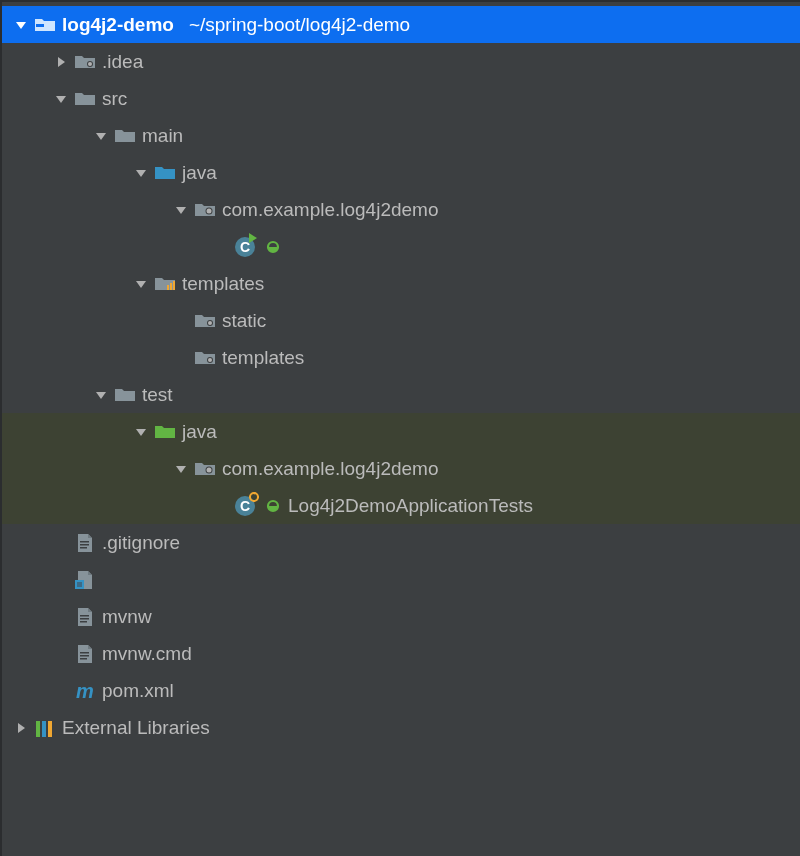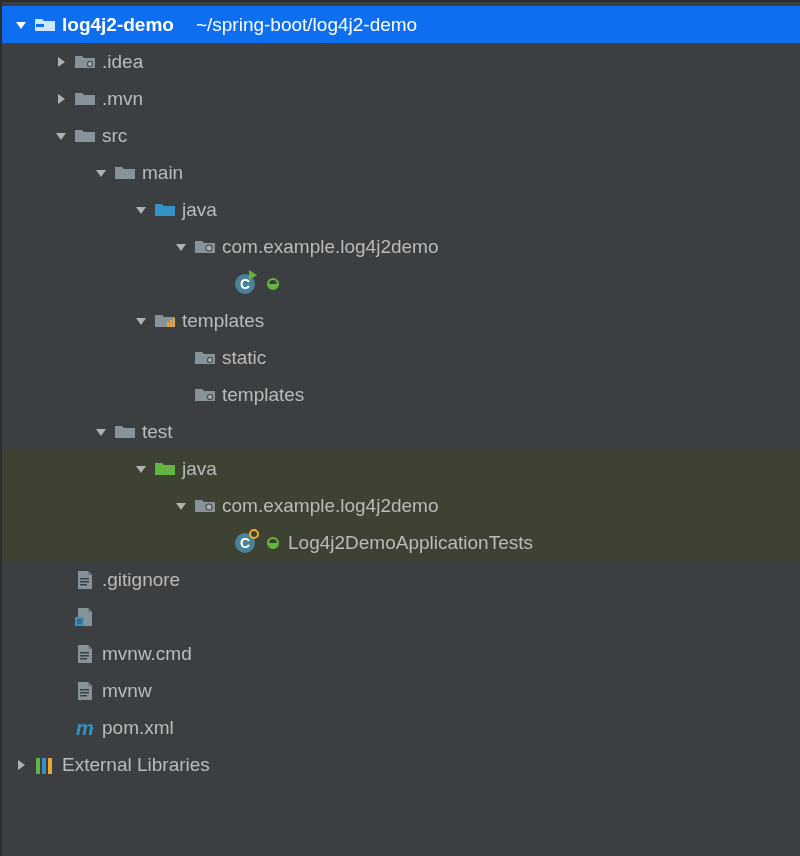--- a/index.html
+++ b/index.html
@@ -47,21 +47,21 @@
     flex: 0 0 22px;
     margin-right: 6px;
     display: inline-flex;
     align-items: center;
     justify-content: center;
     position: relative;
   }
   .icon svg { display: block; }
   .label { }
   .label .bold { font-weight: 700; text-align: center; }
-  .label .suffix { color: #e0e0e0; font-weight: 400; margin-left: 22px; }
+  .label .suffix { color: #e0e0e0; font-weight: 400; margin-left: 15px; }
   .row.selected .label .suffix { color: #ffffff; }
   .runbadge {
     position: absolute;
     right: -3px; top: -3px;
   }
   .decor {
     width: 22px; height: 22px;
     flex: 0 0 22px;
     margin-right: 4px;
     display: inline-flex; align-items:center; justify-content:center;
@@ -181,34 +181,20 @@
         </svg>
       </span>
     <span class="icon">
         <svg width="22" height="22">
           <use href="#folder-dot"></use>
         </svg>
       </span>
     <span class="label">.idea</span>
   </div>
 
-  <div class="row">
-    <span class="indent" style="width:52px"></span>
-    <span class="arrow">
-        <svg width="12" height="12" color="#b0b0b0">
-          <use href="#arrow-closed"></use>
-        </svg>
-      </span>
-    <span class="icon">
-        <svg width="22" height="22">
-          <use href="#folder"></use>
-        </svg>
-      </span>
-    <span class="label">.mvn</span>
-  </div>
 
   <div class="row">
     <span class="indent" style="width:52px"></span>
     <span class="arrow">
         <svg width="12" height="12" color="#b0b0b0">
           <use href="#arrow-open"></use>
         </svg>
       </span>
     <span class="icon">
         <svg width="22" height="22">
@@ -405,39 +391,39 @@
   </div>
 
   <div class="row">
     <span class="indent" style="width:52px"></span>
     <span class="arrow none"></span>
     <span class="icon">
         <svg width="22" height="22">
           <use href="#file"></use>
         </svg>
       </span>
+    <span class="label">mvnw</span>
+  </div>
+
+  <div class="row">
+    <span class="indent" style="width:52px"></span>
+    <span class="arrow none"></span>
+    <span class="icon">
+        <svg width="22" height="22">
+          <use href="#file"></use>
+        </svg>
+      </span>
     <span class="label">mvnw.cmd</span>
   </div>
 
   <div class="row">
     <span class="indent" style="width:52px"></span>
     <span class="arrow none"></span>
     <span class="icon">
         <svg width="22" height="22">
-          <use href="#file"></use>
-        </svg>
-      </span>
-    <span class="label">mvnw</span>
-  </div>
-
-  <div class="row">
-    <span class="indent" style="width:52px"></span>
-    <span class="arrow none"></span>
-    <span class="icon">
-        <svg width="22" height="22">
           <use href="#maven-m"></use>
         </svg>
       </span>
     <span class="label">pom.xml</span>
   </div>
 
   <div class="row">
     <span class="indent" style="width:12px"></span>
     <span class="arrow">
         <svg width="12" height="12" color="#b0b0b0">

